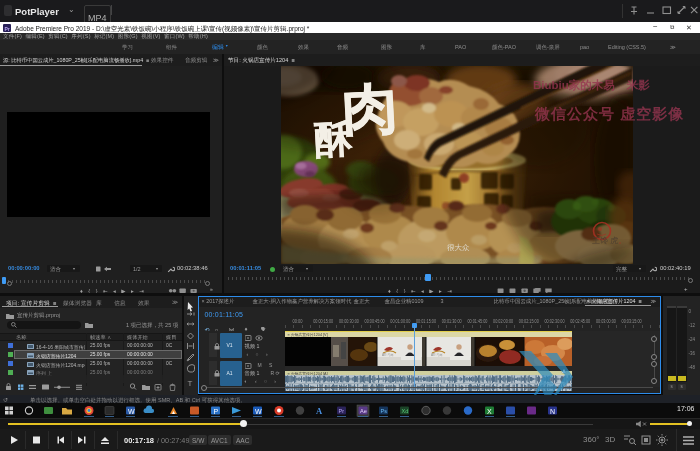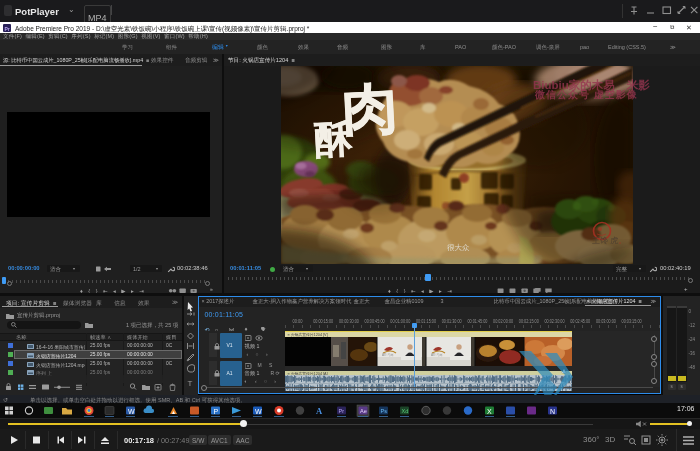--- a/index.html
+++ b/index.html
@@ -771,15 +771,15 @@
         </g>
   </svg>
   <div class="t" style="left:124px;top:6.5px;color:#f0f0f0;font-size:7.5px;font-weight:bold;">00:17:18</div>
   <div class="t" style="left:157px;top:6.5px;color:#7e7e7e;font-size:7.3px;">/ 00:27:49</div>
   <div class="t" style="left:189px;top:6px;color:#989898;font-size:6.5px;background:#2d2d2d;padding:1.5px 3px;border-radius:2px;">S/W</div>
   <div class="t" style="left:208px;top:6px;color:#989898;font-size:6.5px;background:#2d2d2d;padding:1.5px 3px;border-radius:2px;">AVC1</div>
   <div class="t" style="left:233px;top:6px;color:#989898;font-size:6.5px;background:#2d2d2d;padding:1.5px 3px;border-radius:2px;">AAC</div>
 </div>
 
 <div class="t" style="left:533px;top:78px;color:rgba(150,52,80,0.78);font-size:11.5px;font-weight:bold;">Biubiu家的木易<span style="margin-left:12px;">米影</span></div>
-<div class="t" style="left:535px;top:88px;color:rgba(150,52,80,0.78);font-size:10px;font-weight:bold;letter-spacing:1px;">微信公众号 虚空影像</div>
+<div class="t" style="left:535px;top:105px;color:rgba(150,52,80,0.78);font-size:15px;font-weight:bold;letter-spacing:1px;">微信公众号 虚空影像</div>
 
 </div>
 
 </body></html>

